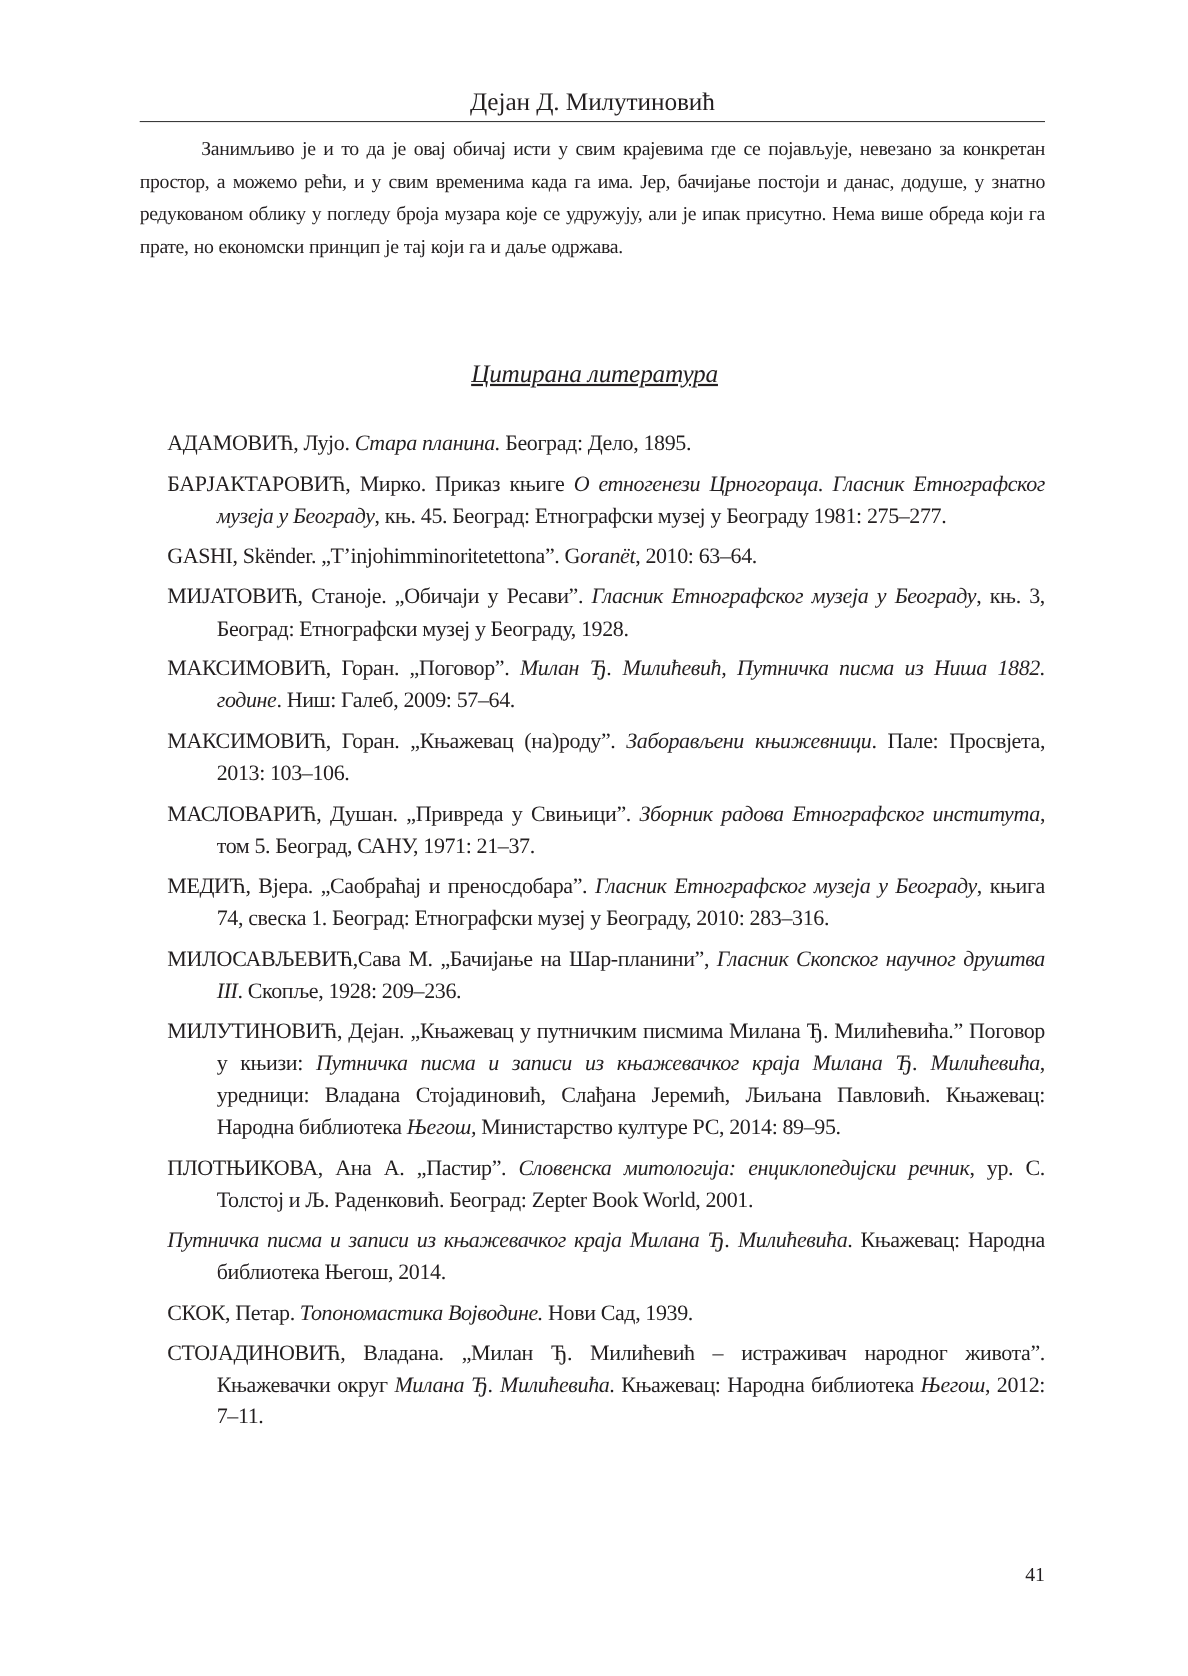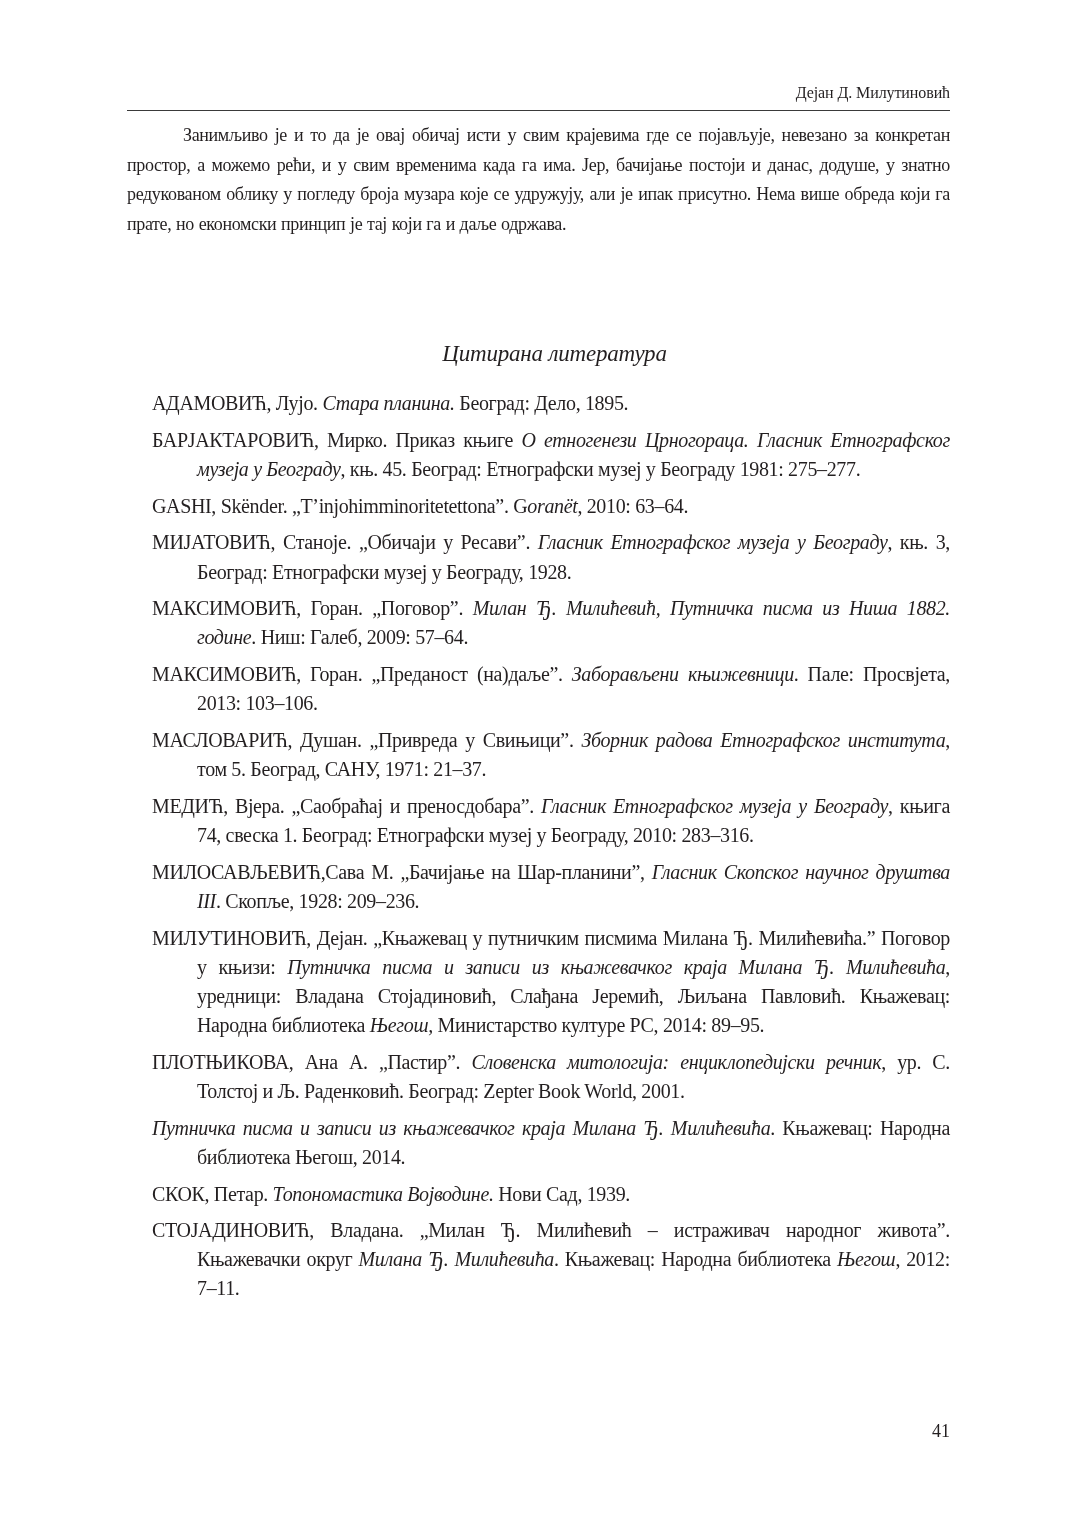--- a/index.html
+++ b/index.html
@@ -1,27 +1,27 @@
 <!DOCTYPE html>
 <html><head>
 <meta charset="utf-8">
 <style>
   html, body { margin: 0; padding: 0; background: #ffffff; }
   body { width: 1080px; height: 1524px; position: relative; overflow: hidden;
          font-family: "Liberation Serif", "DejaVu Serif", serif; color: #231f20; }
   .running-head { position: absolute; left: 127px; width: 823px; top: 80px;
-         text-align: right; font-size: 16px; line-height: 26px; letter-spacing: -0.1px; }
+         text-align: center; font-size: 23px; line-height: 26px; letter-spacing: -0.1px; }
   .rule { position: absolute; left: 127px; width: 823px; top: 110px; height: 0;
          border-top: 1.3px solid #3a3a3a; }
   .body-para { position: absolute; left: 127px; width: 823px; top: 121px;
          font-size: 18px; line-height: 29.6px; text-align: justify; text-indent: 56px;
          letter-spacing: -0.35px; word-spacing: 0.5px; margin: 0; }
   .section-heading { position: absolute; left: 127px; width: 823px; top: 323px;
-         text-align: center; font-size: 23px; font-style: italic; line-height: 30px; margin: 16px;
-         letter-spacing: -0.2px; font-weight: normal; }
+         text-align: center; font-size: 23px; font-style: italic; line-height: 30px; margin: 2px;
+         letter-spacing: -0.2px; font-weight: normal; text-decoration: underline; }
   .refs { position: absolute; left: 152px; width: 798px; top: 389px; margin: 0; padding: 0;
          list-style: none; }
   .ref { font-size: 20px; line-height: 29.1px; text-align: justify;
          padding-left: 45px; text-indent: -45px; margin: 0 0 7.7px 0; letter-spacing: -0.35px; }
   .ref i { font-style: italic; }
   .page-number { position: absolute; right: 130px; top: 1416px; font-size: 18px; line-height: 30px; }
 </style>
 </head>
 <body>
 
@@ -31,21 +31,21 @@
 <p class="body-para">Занимљиво је и то да је овај обичај исти у свим крајевима где се појављује, невезано за конкретан простор, а можемо рећи, и у свим временима када га има. Јер, бачијање постоји и данас, додуше, у знатно редукованом облику у погледу броја музара које се удружују, али је ипак присутно. Нема више обреда који га прате, но економски принцип је тај који га и даље одржава.</p>
 
 <h2 class="section-heading">Цитирана литература</h2>
 
 <ul class="refs">
   <li class="ref"><span>АДАМОВИЋ, Лујо. </span><i>Стара планина.</i><span> Београд: Дело, 1895.</span></li>
   <li class="ref"><span>БАРЈАКТАРОВИЋ, Мирко. Приказ књиге </span><i>О етногенези Црногораца. Гласник Етнографског музеја у Београду</i><span>, књ. 45. Београд: Етнографски музеј у Београду 1981: 275–277.</span></li>
   <li class="ref"><span>GASHI, Skënder. „T’injohimminoritetettona”. G</span><i>oranët</i><span>, 2010: 63–64.</span></li>
   <li class="ref"><span>МИЈАТОВИЋ, Станоје. „Обичаји у Ресави”. </span><i>Гласник Етнографског музеја у Београду</i><span>, књ. 3, Београд: Етнографски музеј у Београду, 1928.</span></li>
   <li class="ref"><span>МАКСИМОВИЋ, Горан. „Поговор”. </span><i>Милан Ђ. Милићевић, Путничка писма из Ниша 1882. године</i><span>. Ниш: Галеб, 2009: 57–64.</span></li>
-  <li class="ref"><span>МАКСИМОВИЋ, Горан. „Преданост (на)даље”. </span><i>Заборављени књижевници</i><span>. Пале: Просвјета, 2013: 103–106.</span></li>
+  <li class="ref"><span>МАКСИМОВИЋ, Горан. „Књажевац (на)роду”. </span><i>Заборављени књижевници</i><span>. Пале: Просвјета, 2013: 103–106.</span></li>
   <li class="ref"><span>МАСЛОВАРИЋ, Душан. „Привреда у Свињици”. </span><i>Зборник радова Етнографског института</i><span>, том 5. Београд, САНУ, 1971: 21–37.</span></li>
   <li class="ref"><span>МЕДИЋ, Вјера. „Саобраћај и преносдобара”. </span><i>Гласник Етнографског музеја у Београду</i><span>, књига 74, свеска 1. Београд: Етнографски музеј у Београду, 2010: 283–316.</span></li>
   <li class="ref"><span>МИЛОСАВЉЕВИЋ,Сава М. „Бачијање на Шар-планини”, </span><i>Гласник Скопског научног друштва III</i><span>. Скопље, 1928: 209–236.</span></li>
   <li class="ref"><span>МИЛУТИНОВИЋ, Дејан. „Књажевац у путничким писмима Милана Ђ. Милићевића.” Поговор у књизи: </span><i>Путничка писма и записи из књажевачког краја Милана Ђ. Милићевића</i><span>, уредници: Владана Стојадиновић, Слађана Јеремић, Љиљана Павловић. Књажевац: Народна библиотека </span><i>Његош,</i><span> Министарство културе РС, 2014: 89–95.</span></li>
   <li class="ref"><span>ПЛОТЊИКОВА, Ана А. „Пастир”. </span><i>Словенска митологија: енциклопедијски речник</i><span>, ур. С. Толстој и Љ. Раденковић. Београд: Zepter Book World, 2001.</span></li>
   <li class="ref"><i>Путничка писма и записи из књажевачког краја Милана Ђ. Милићевића</i><span>. Књажевац: Народна библиотека Његош, 2014.</span></li>
   <li class="ref"><span>СКОК, Петар. </span><i>Топономастика Војводине.</i><span> Нови Сад, 1939.</span></li>
   <li class="ref"><span>СТОЈАДИНОВИЋ, Владана. „Милан Ђ. Милићевић – истраживач народног живота”. Књажевачки округ </span><i>Милана Ђ. Милићевића</i><span>. Књажевац: Народна библиотека </span><i>Његош</i><span>, 2012: 7–11.</span></li>
 </ul>
 

